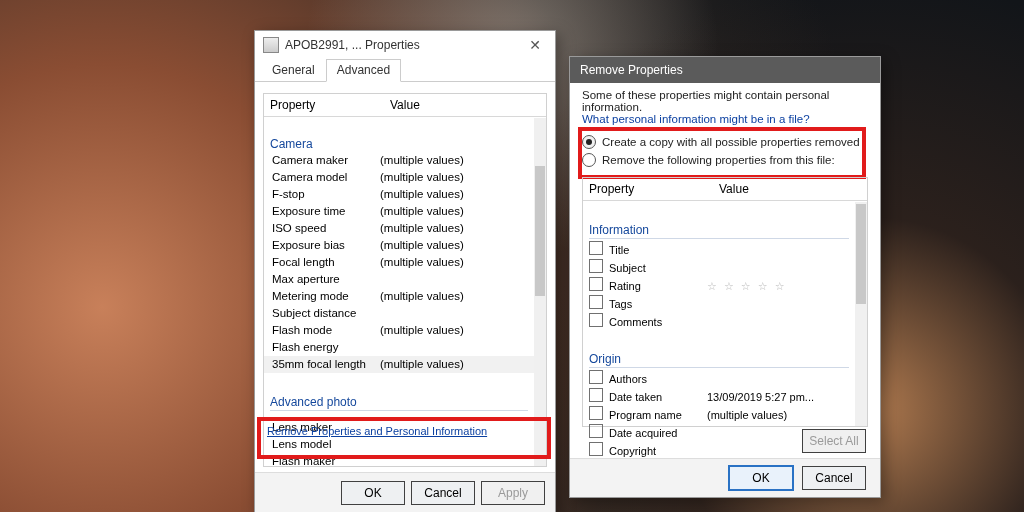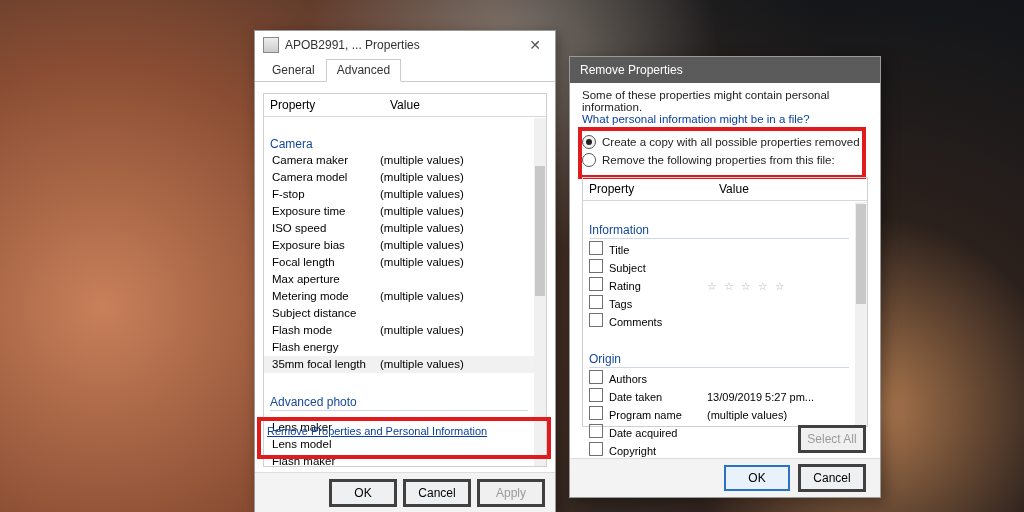--- a/index.html
+++ b/index.html
@@ -27,21 +27,21 @@
   .row{display:flex;font-size:11.5px;line-height:17px}
   .row .c1{padding-left:8px}
   .group{color:#15489c;padding:19px 0 1px 6px;font-size:12px}
   .group.u{border-bottom:1px solid #cfd8e6;margin:3px 6px 8px 6px;padding-left:0}
   .sel{background:#f1f1f1}
   .sb{position:absolute;top:24px;right:0;bottom:0;width:12px;background:#f0f0f0}
   .thumb{position:absolute;left:1px;right:1px;top:48px;height:130px;background:#c8c8c8}
   .redbox1{position:absolute;left:2px;right:4px;top:386px;height:34px;border:4px solid #e11b1b;pointer-events:none}
   .removelink{position:absolute;left:12px;top:394px;color:#0a3fa0;text-decoration:underline;font-size:11px}
   .btns{position:absolute;left:0;right:0;bottom:0;height:40px;border-top:1px solid #ddd;background:#f3f3f3;display:flex;justify-content:flex-end;align-items:center;gap:6px;padding-right:10px}
-  .btn{min-width:62px;height:22px;border:3px solid #404040;background:#eef0f2;font-size:12px;display:flex;align-items:center;justify-content:center}
+  .btn{min-width:62px;height:22px;border:1px solid #404040;background:#eef0f2;font-size:12px;display:flex;align-items:center;justify-content:center}
   .btn.disabled{color:#9a9a9a;background:#f0f0f0}
   
   .w2{left:569px;top:56px;width:310px;height:440px}
   .w2 .titlebar{height:26px;background:#5b5b5b;color:#fff;display:flex;align-items:center;padding:0 10px;font-size:12px}
   .w2 .body{padding:6px 12px 0 12px;font-size:11.5px;color:#222}
   .w2 .link{color:#0a3fa0;}
   .radios{margin-top:8px}
   .radio{display:flex;align-items:center;gap:6px;line-height:18px}
   .rdot{width:12px;height:12px;border:1px solid #555;border-radius:50%;display:flex;align-items:center;justify-content:center}
   .rdot.sel::after{content:"";width:6px;height:6px;border-radius:50%;background:#222}

